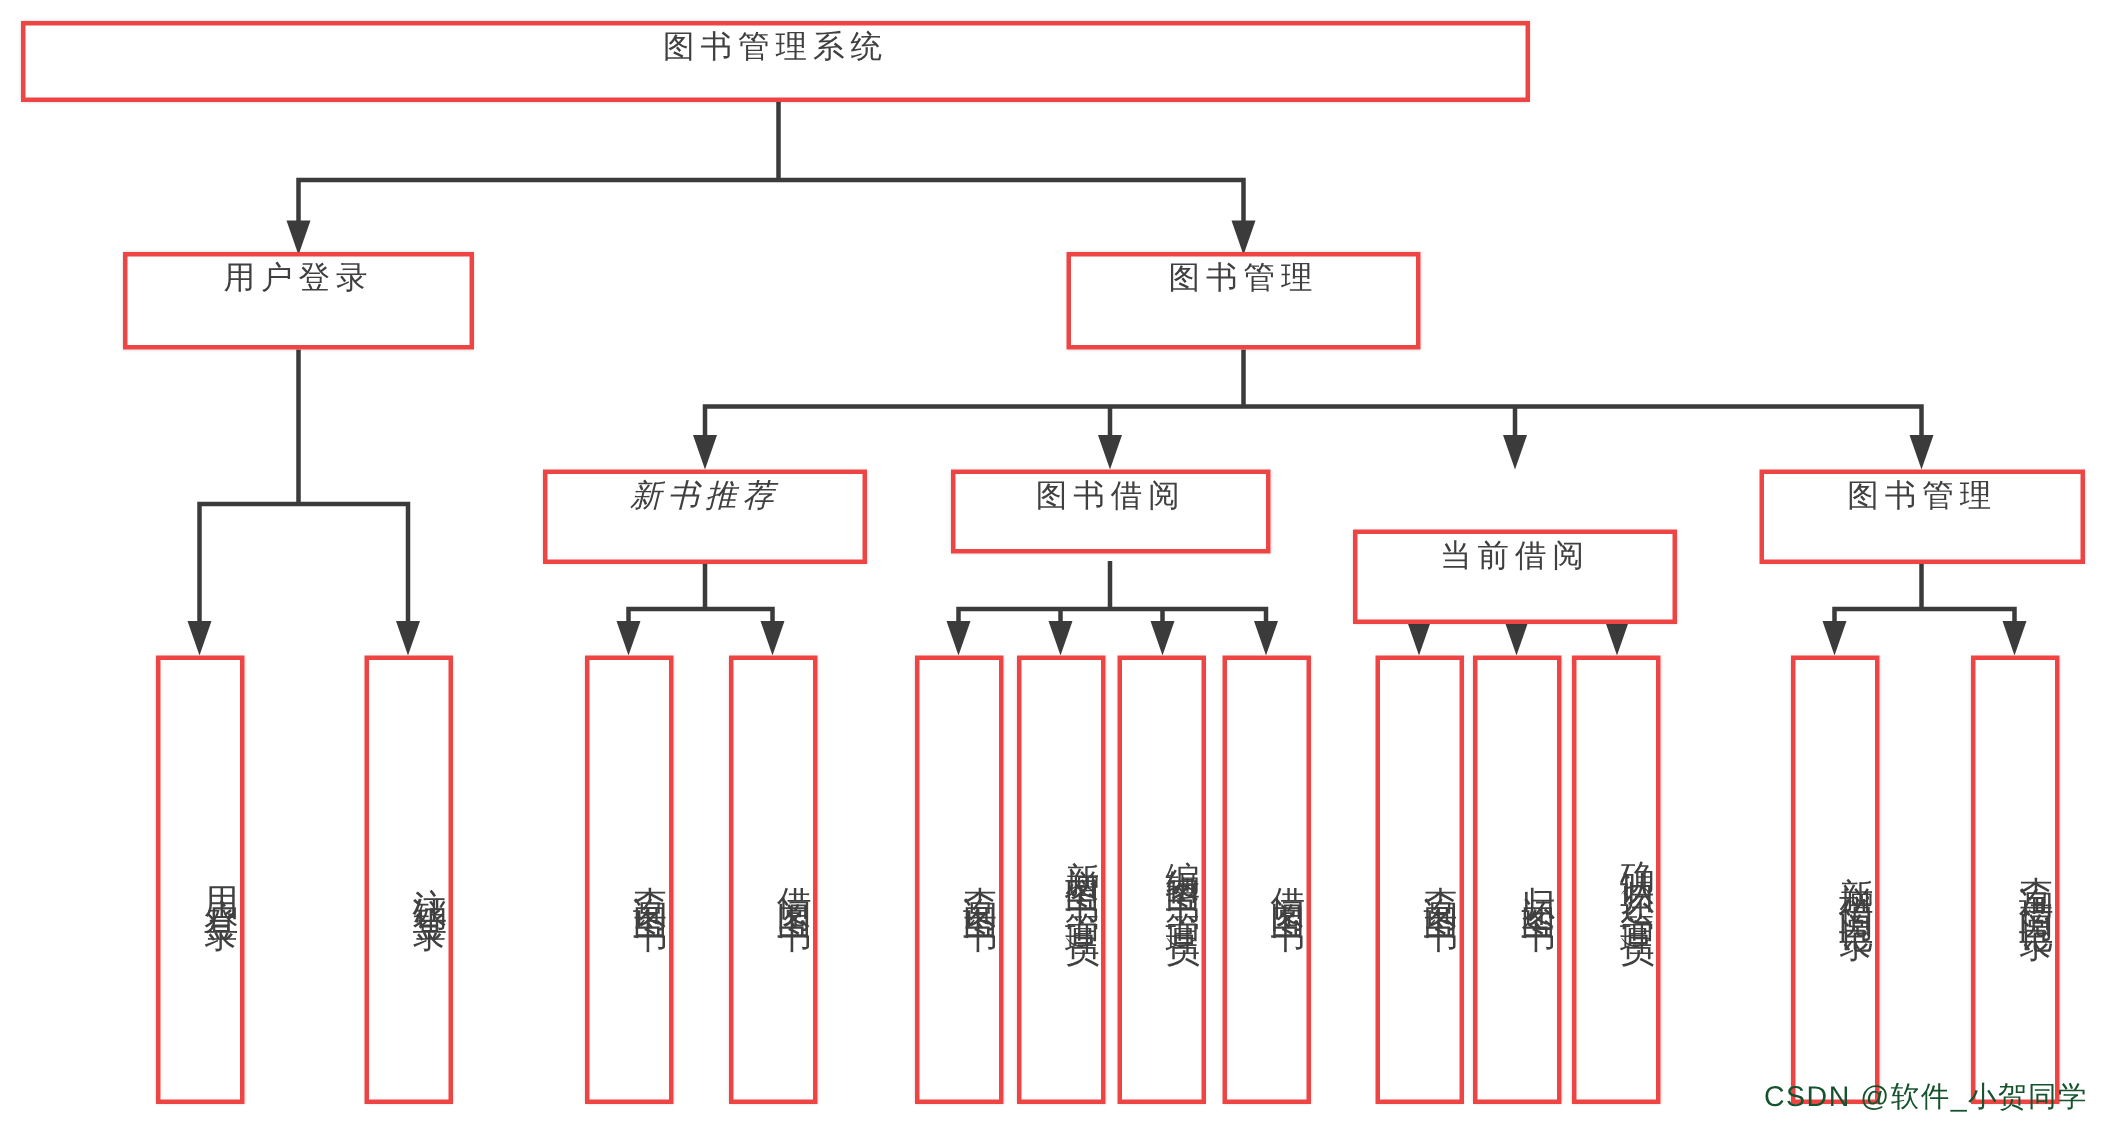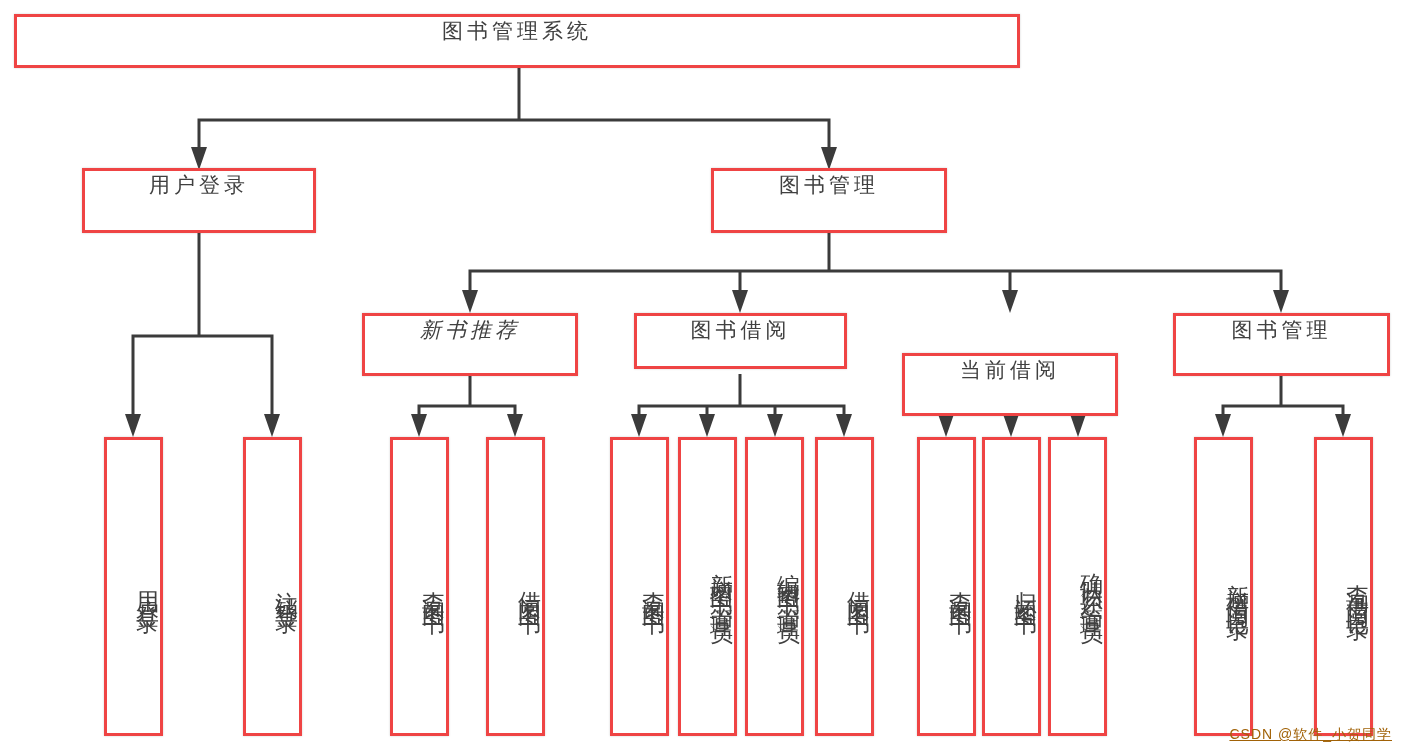--- a/index.html
+++ b/index.html
@@ -54,25 +54,24 @@
   .leaf          { top: 437px; width: 59px; height: 299px; }
   .l-1a { left: 104px; }  .l-1b { left: 243px; }
   .l-2a { left: 390px; }  .l-2b { left: 486px; }
   .l-3a { left: 610px; }  .l-3b { left: 678px; } .l-3c { left: 745px; } .l-3d { left: 815px; }
   .l-4a { left: 917px; }  .l-4b { left: 982px; } .l-4c { left: 1048px; }
   .l-5a { left: 1194px; } .l-5b { left: 1314px; }
   #watermark {
     position: absolute;
     right: 13px;
     bottom: 3px;
-    font-size: 14px;
-    color: #a16207;
+    font-size: 19px;
+    color: #14532d;
     letter-spacing: 1px;
     z-index: 5;
-    text-decoration: underline;
   }
 </style>
 </head>
 <body>
 
 <div id="canvas">
 
   <svg id="connectors" viewBox="0 0 1405 747" xmlns="http://www.w3.org/2000/svg">
     <g stroke="#3b3b3b" stroke-width="3" fill="none">
 

